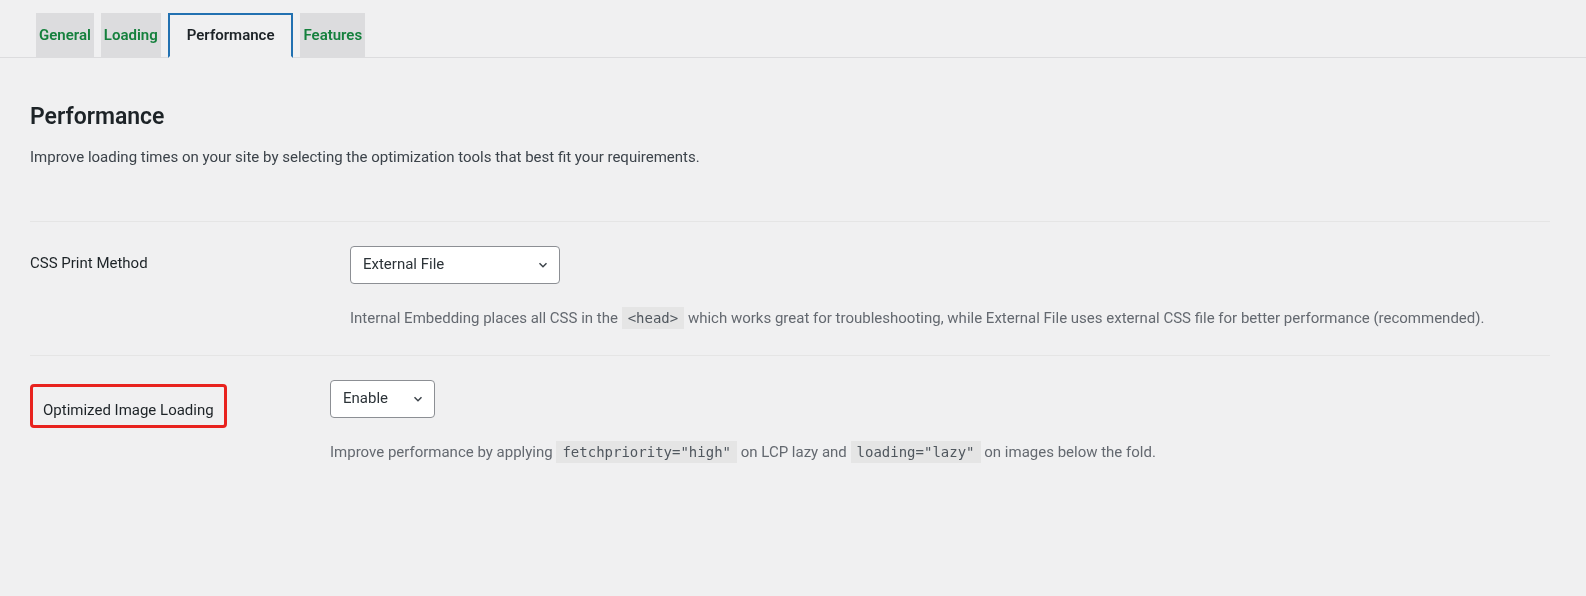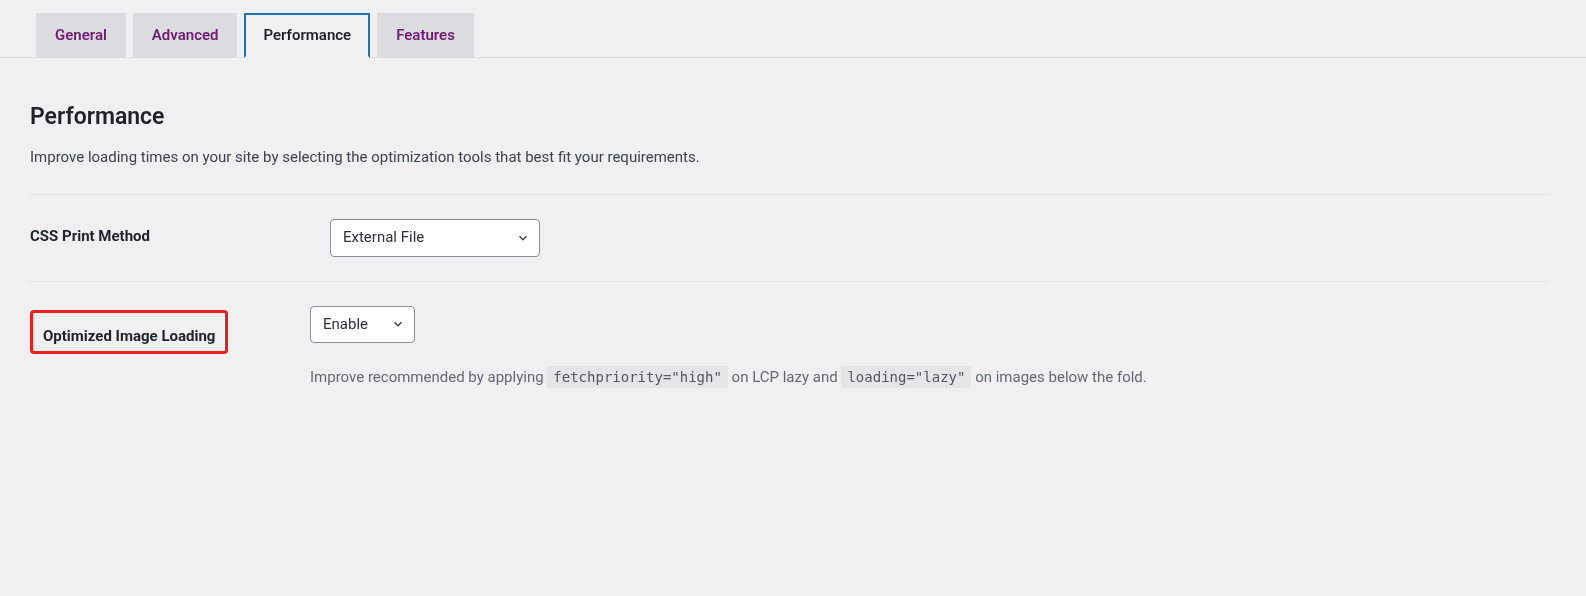--- a/index.html
+++ b/index.html
@@ -15,22 +15,22 @@
       padding: 0 0 40px 0;
     }
     .tabs {
       display: flex;
       gap: 7px;
       padding: 13px 36px 0 36px;
       border-bottom: 1px solid #dcdcde;
     }
     .tab {
       background: #dcdcde;
-      color: #701a75;
-      padding: 12px 18px;
+      color: #15803d;
+      padding: 12px 2px;
       font-size: 15px;
       font-weight: 600;
       border: 1px solid #dcdcde;
       border-bottom: none;
       cursor: pointer;
       line-height: 1.2;
     }
     .tab.active {
       background: #f0f0f1;
       color: #1d2327;
@@ -44,53 +44,54 @@
     }
     .section-title {
       font-size: 23px;
       font-weight: 600;
       color: #1d2327;
       margin-bottom: 18px;
     }
     .section-desc {
       font-size: 15px;
       color: #3c434a;
-      margin-bottom: 28px;
+      margin-bottom: 55px;
     }
     .field-row {
       display: flex;
       align-items: flex-start;
       padding: 24px 0;
       border-top: 1px solid #e5e5e5;
     }
     .field-label {
       width: 300px;
       flex-shrink: 0;
       font-size: 15px;
-      font-weight: 700;
+      font-weight: 400;
       color: #1d2327;
       padding-top: 8px;
     }
     .field-label.highlighted {
       display: inline-block;
       width: auto;
     }
     .label-wrap {
       width: 280px;
       flex-shrink: 0;
       padding-top: 4px;
     }
     .highlight-box {
       border: 3px solid #e8221e;
       border-radius: 4px;
       padding: 6px 10px;
       display: inline-block;
     }
     .field-control {
       flex: 1;
+      margin-left: 20px;
     }
     .select-wrap {
       position: relative;
       display: inline-block;
     }
     select {
       appearance: none;
       -webkit-appearance: none;
       background: #fff;
       border: 1px solid #8c8f94;
@@ -124,21 +125,21 @@
       font-family: Consolas, Monaco, monospace;
       font-size: 14px;
       color: #50575e;
     }
   </style>
 </head>
 <body>
 
 <div class="tabs">
   <div class="tab">General</div>
-  <div class="tab">Advanced</div>
+  <div class="tab">Loading</div>
   <div class="tab active">Performance</div>
   <div class="tab">Features</div>
 </div>
 
 <div class="content">
   <h1 class="section-title">Performance</h1>
   <p class="section-desc">Improve loading times on your site by selecting the optimization tools that best fit your requirements.</p>
 
   <div class="field-row">
     <div class="field-label">CSS Print Method</div>
@@ -146,20 +147,23 @@
       <div class="select-wrap">
         <select class="select-css">
           <option>External File</option>
         </select>
         <span class="chevron">
           <svg width="14" height="14" viewBox="0 0 24 24" fill="none" stroke="#3c434a" stroke-width="2.5">
               <polyline points="6 9 12 15 18 9"></polyline>
             </svg>
         </span>
       </div>
+      <p class="help-text">
+        <span>Internal Embedding places all CSS in the </span><code>&lt;head&gt;</code><span> which works great for troubleshooting, while External File uses external CSS file for better performance (recommended).</span>
+      </p>
     </div>
   </div>
 
   <div class="field-row">
     <div class="label-wrap">
       <span class="highlight-box">
         <span class="field-label highlighted">Optimized Image Loading</span>
       </span>
     </div>
     <div class="field-control">
@@ -167,17 +171,17 @@
         <select class="select-enable">
           <option>Enable</option>
         </select>
         <span class="chevron">
           <svg width="14" height="14" viewBox="0 0 24 24" fill="none" stroke="#3c434a" stroke-width="2.5">
               <polyline points="6 9 12 15 18 9"></polyline>
             </svg>
         </span>
       </div>
       <p class="help-text">
-        <span>Improve recommended by applying </span><code>fetchpriority="high"</code><span> on LCP lazy and </span><code>loading="lazy"</code><span> on images below the fold.</span>
+        <span>Improve performance by applying </span><code>fetchpriority="high"</code><span> on LCP lazy and </span><code>loading="lazy"</code><span> on images below the fold.</span>
       </p>
     </div>
   </div>
 </div>
 
 </body></html>

